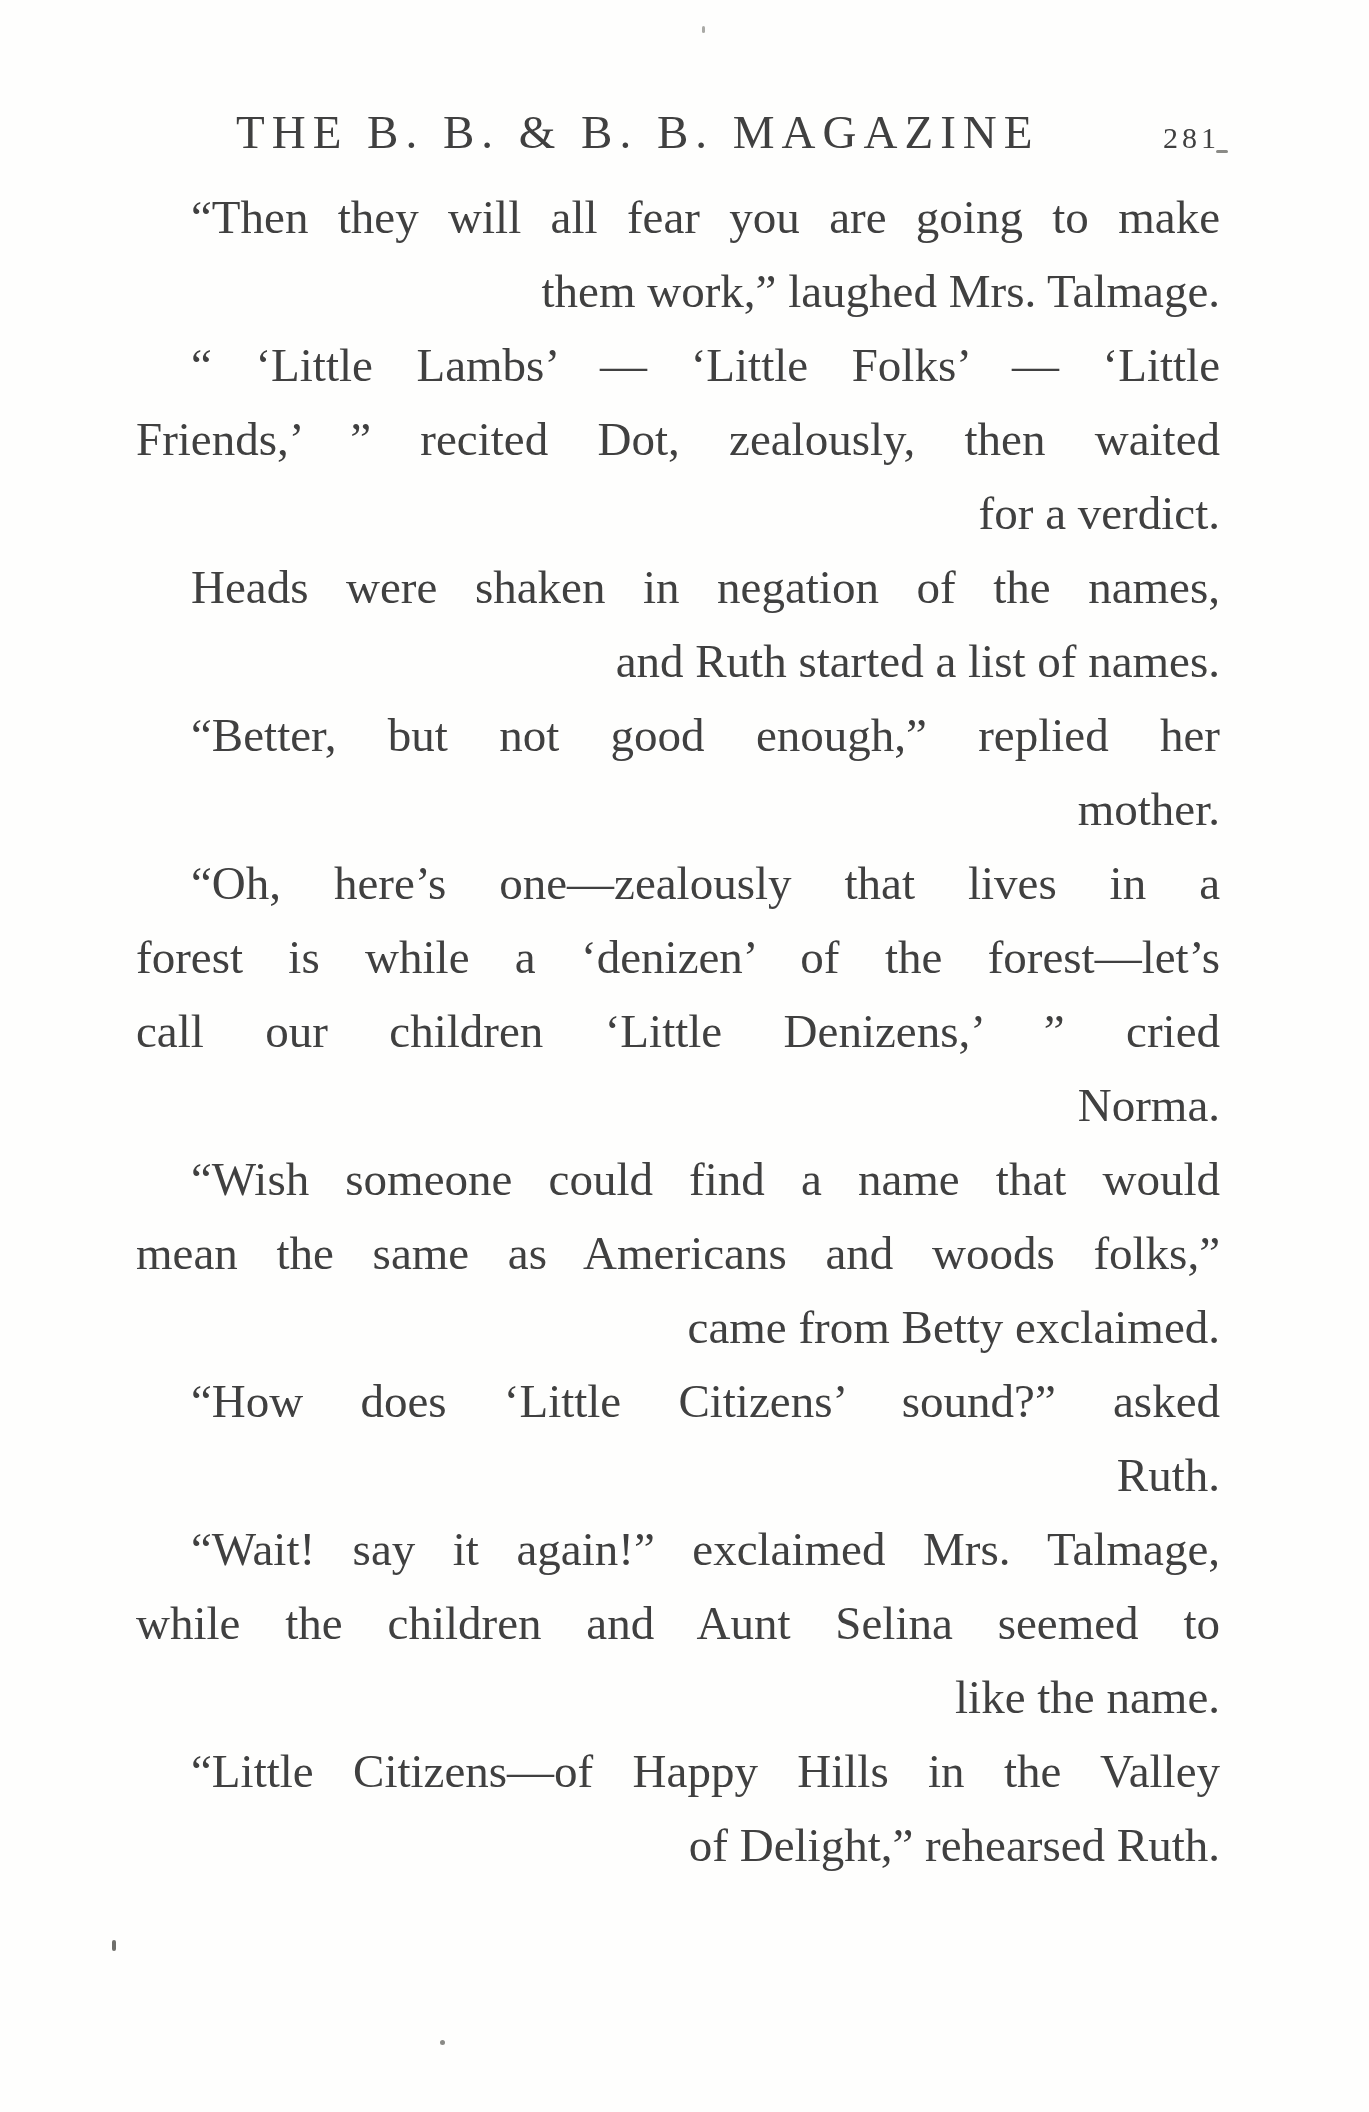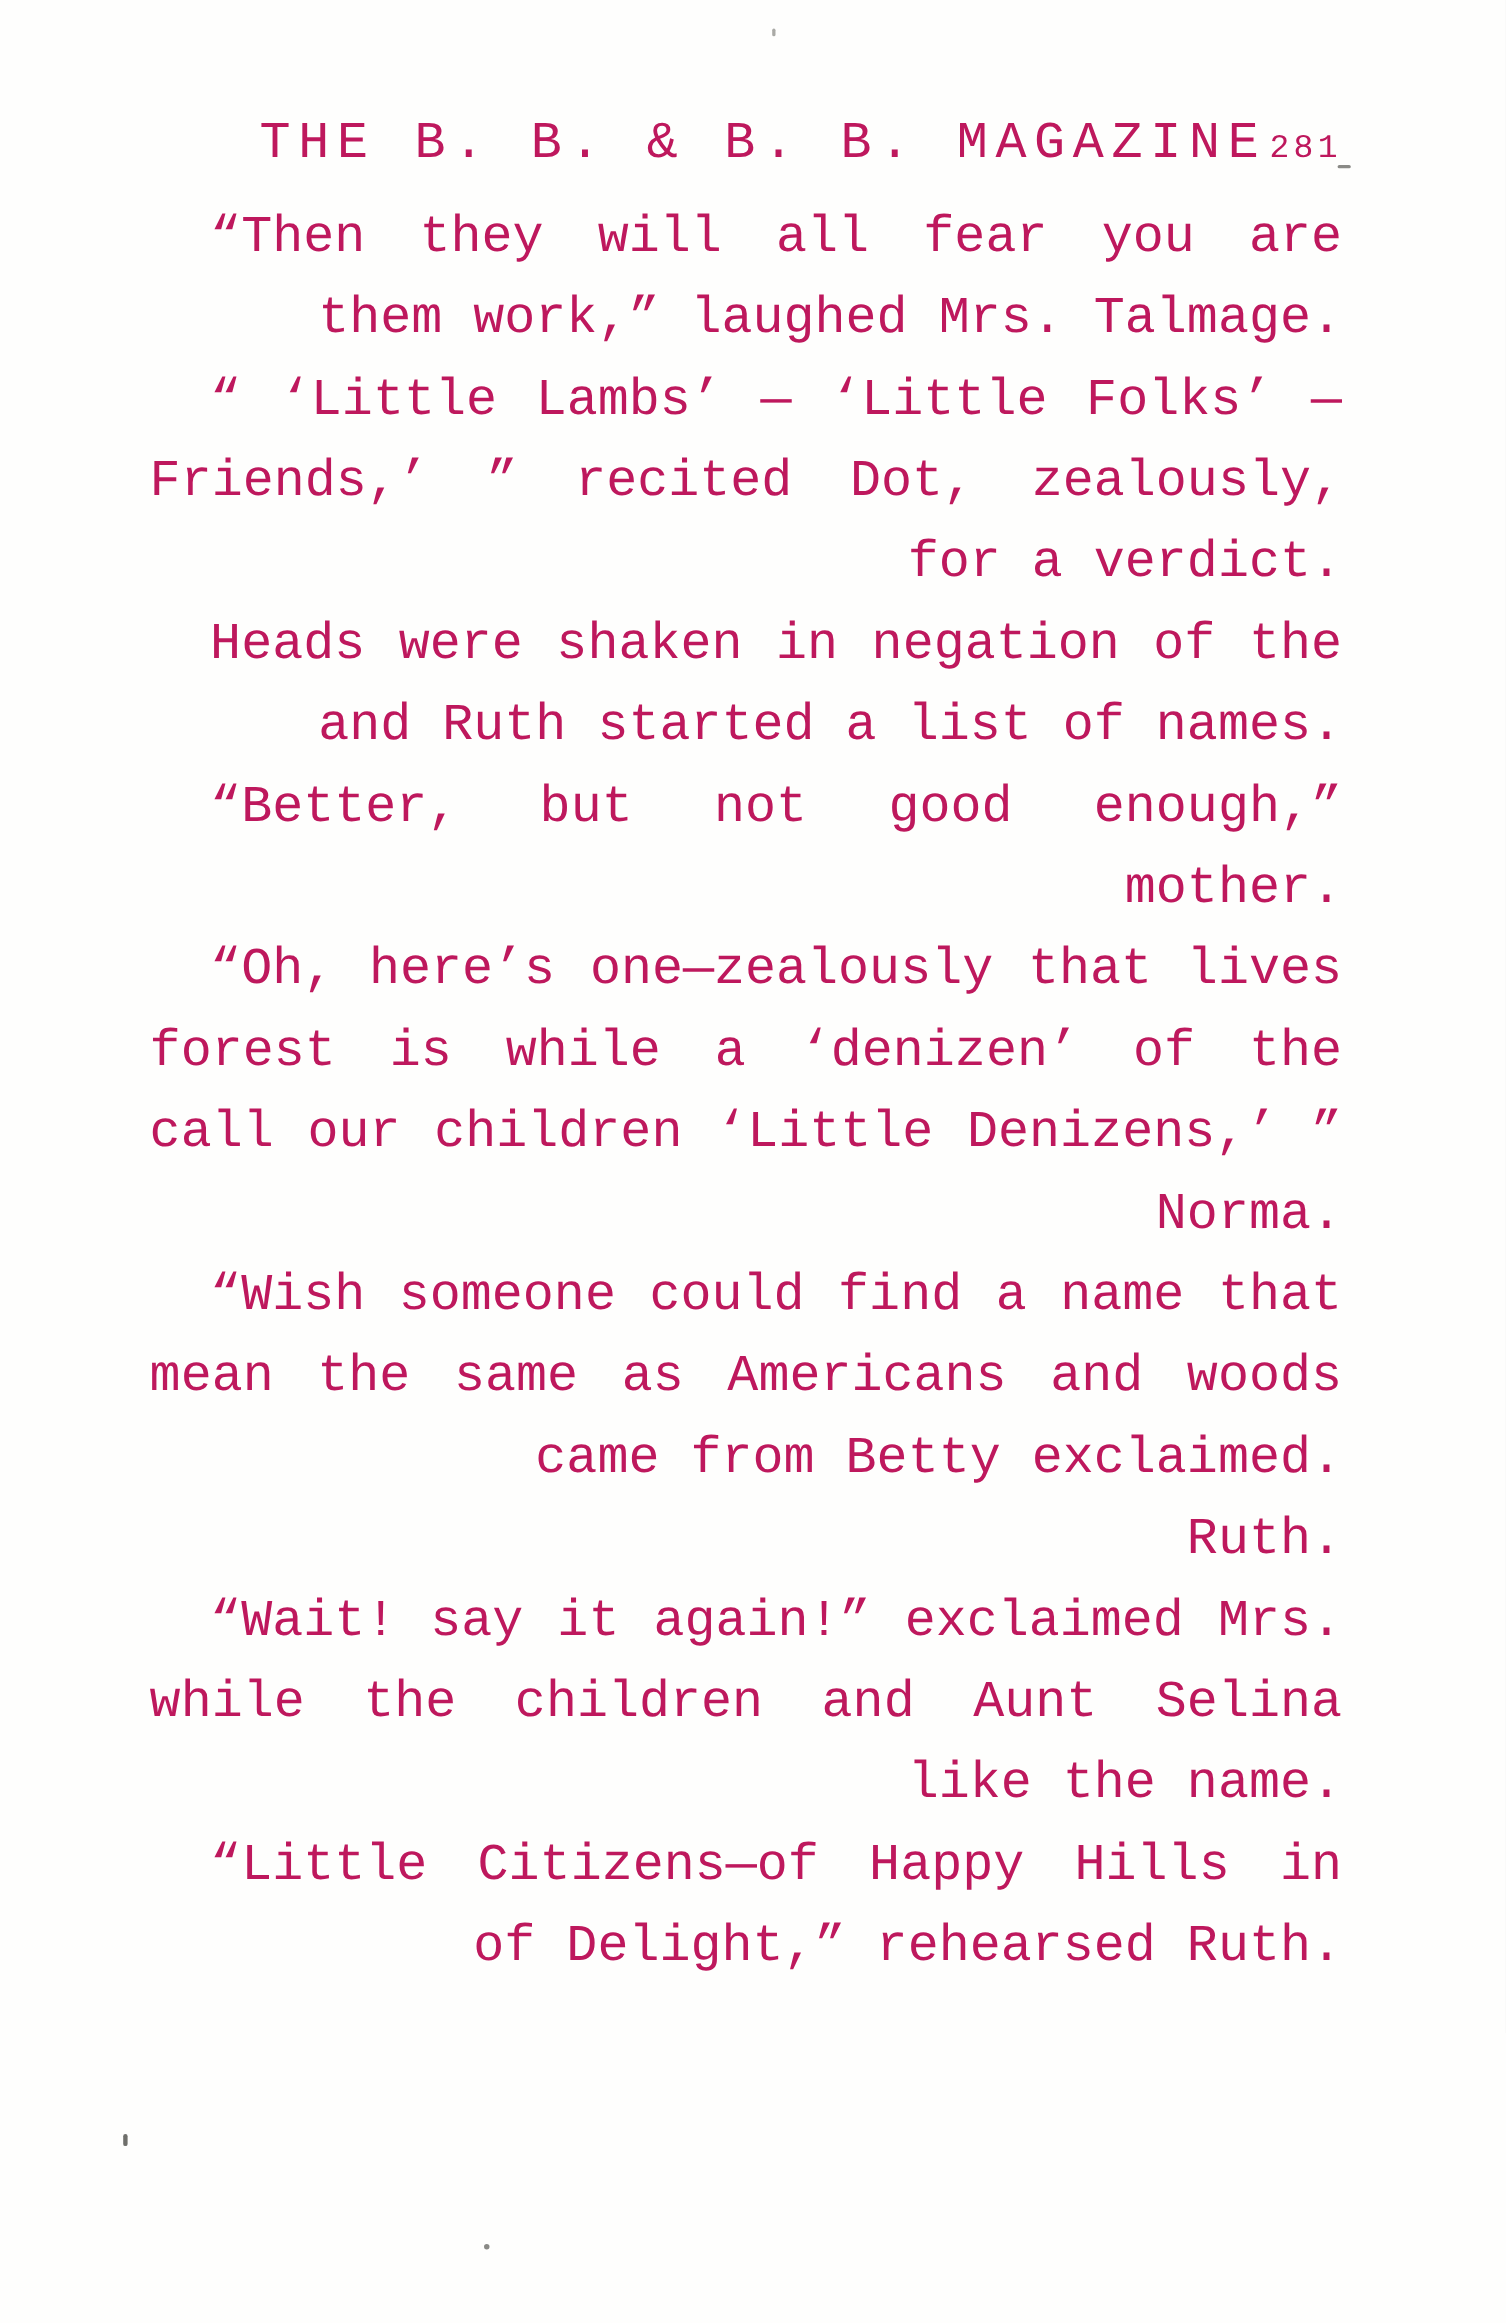--- a/index.html
+++ b/index.html
@@ -6,22 +6,22 @@
     margin: 0;
     padding: 0;
     background: #e8e8e6;
   }
   .page {
     position: relative;
     width: 1369px;
     height: 2112px;
     margin: 0 auto;
     background: #fefefd;
-    color: #be185d;
-    font-family: Liberation Mono, monospace;
+    color: #404040;
+    font-family: Liberation Serif, serif;
     overflow: hidden;
   }
   
   .header {
     position: absolute;
     left: 136px;
     top: 104px;
     width: 1084px;
     display: flex;
     align-items: baseline;
@@ -104,20 +104,21 @@
 
     <div class="line j in">“Oh, here’s one—zealously that lives in a</div>
     <div class="line j">forest is while a ‘denizen’ of the forest—let’s</div>
     <div class="line j">call our children ‘Little Denizens,’ ” cried</div>
     <div class="line">Norma.</div>
 
     <div class="line j in">“Wish someone could find a name that would</div>
     <div class="line j">mean the same as Americans and woods folks,”</div>
     <div class="line">came from Betty exclaimed.</div>
 
+    <div class="line j in">“How does ‘Little Citizens’ sound?” asked</div>
     <div class="line">Ruth.</div>
 
     <div class="line j in">“Wait! say it again!” exclaimed Mrs. Talmage,</div>
     <div class="line j">while the children and Aunt Selina seemed to</div>
     <div class="line">like the name.</div>
 
     <div class="line j in">“Little Citizens—of Happy Hills in the Valley</div>
     <div class="line">of Delight,” rehearsed Ruth.</div>
   </div>
 

